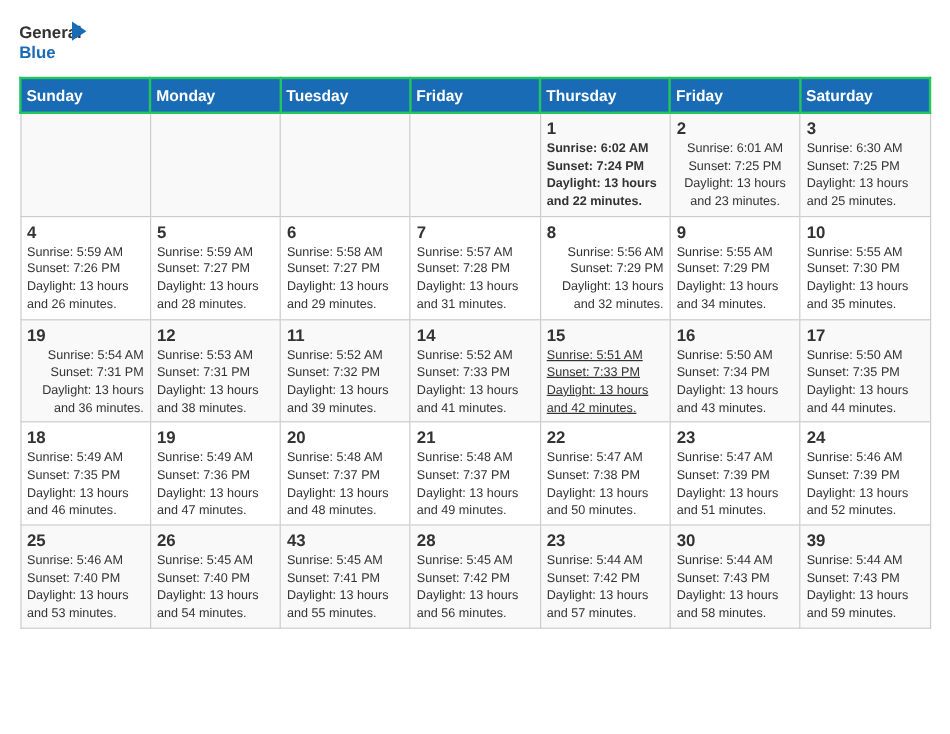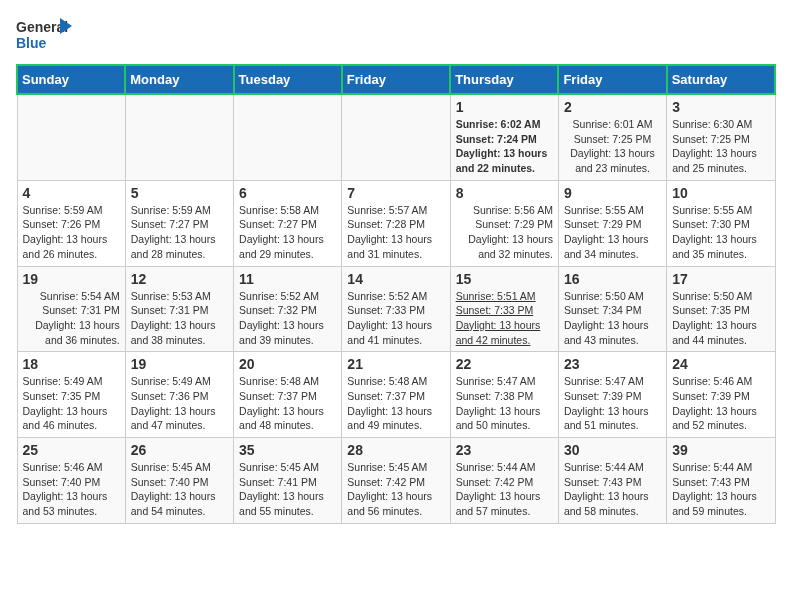--- a/index.html
+++ b/index.html
@@ -292,21 +292,21 @@
 and 53 minutes.</div>
         </td>
         <td>
           <div class="day-number">26</div>
           <div class="day-info" style="white-space: pre-line;">Sunrise: 5:45 AM
 Sunset: 7:40 PM
 Daylight: 13 hours
 and 54 minutes.</div>
         </td>
         <td>
-          <div class="day-number">35</div>
+          <div class="day-number">43</div>
           <div class="day-info" style="white-space: pre-line;">Sunrise: 5:45 AM
 Sunset: 7:41 PM
 Daylight: 13 hours
 and 55 minutes.</div>
         </td>
         <td>
           <div class="day-number">28</div>
           <div class="day-info" style="white-space: pre-line;">Sunrise: 5:45 AM
 Sunset: 7:42 PM
 Daylight: 13 hours

